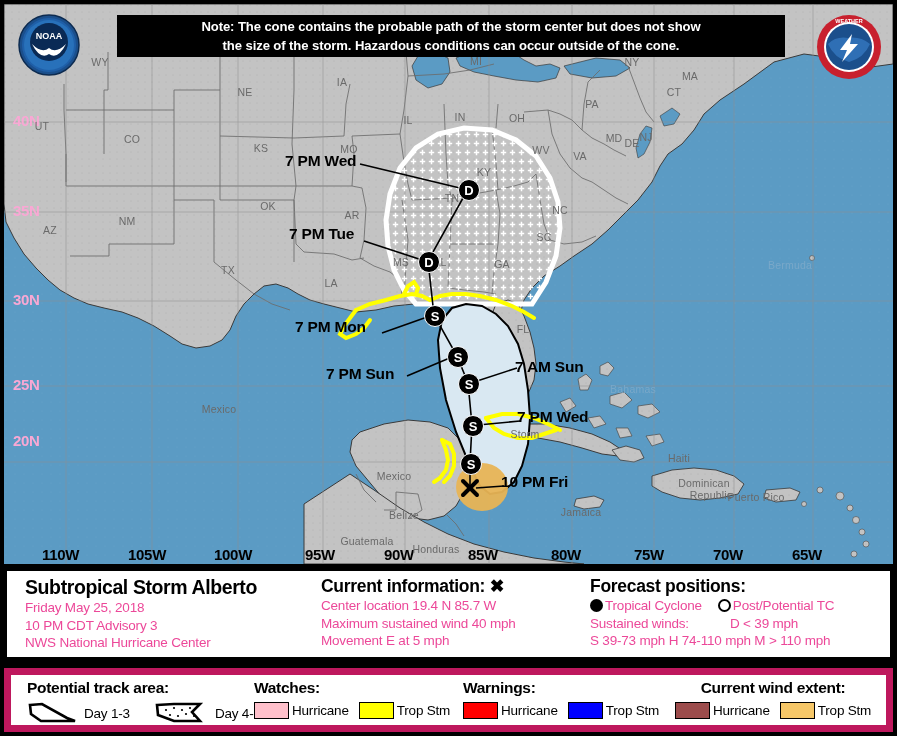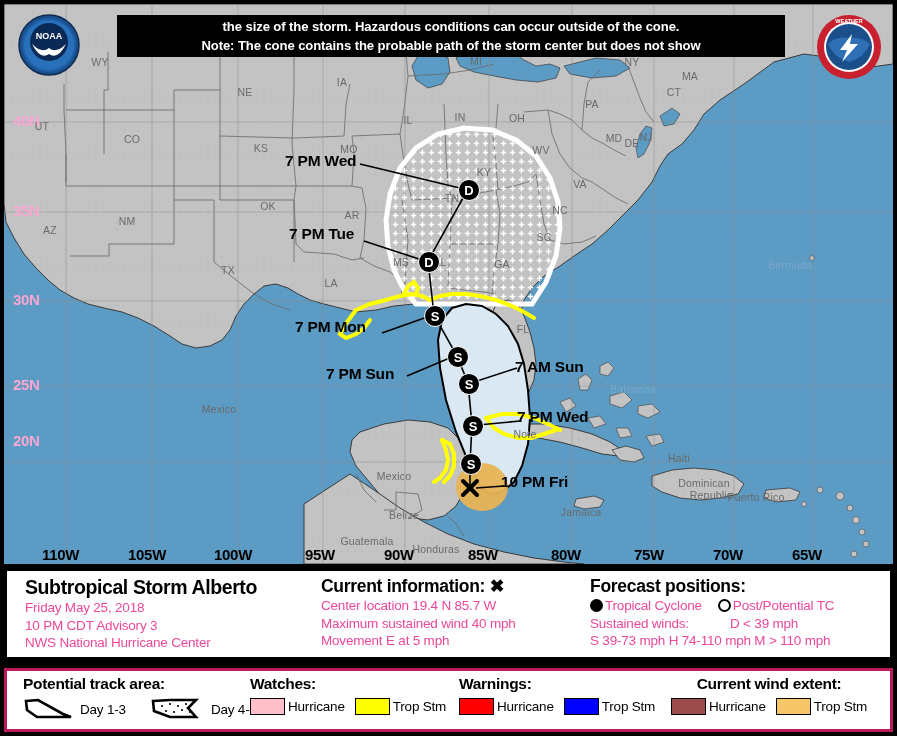--- a/index.html
+++ b/index.html
@@ -32,21 +32,21 @@
 
   
   #info-panel{position:absolute;left:4px;top:568px;width:889px;height:92px;background:#fff;border:3px solid #000;
      box-sizing:border-box;}
   .col{position:absolute;top:5px;}
   .hdr{font-size:17.5px;font-weight:bold;color:#000;white-space:nowrap;letter-spacing:-0.3px;}
   .sub{font-size:13.5px;color:#ec4899;white-space:nowrap;line-height:17.5px;letter-spacing:-0.2px;}
   .title-main{font-size:19.5px;font-weight:bold;letter-spacing:-0.4px;white-space:nowrap;}
 
   
-  #legend-panel{position:absolute;left:4px;top:668px;width:889px;height:64px;background:#fff;border:3px solid #be185d;
+  #legend-panel{position:absolute;left:4px;top:668px;width:889px;height:64px;background:#fff;border:7px solid #be185d;
      box-sizing:border-box;}
   .lcol{position:absolute;top:4px;}
   .lhdr{font-size:15.5px;font-weight:bold;color:#000;white-space:nowrap;letter-spacing:-0.3px;}
   .lrow{display:flex;align-items:center;margin-top:5px;}
   .swatch{width:35px;height:17px;border:1px solid #000;box-sizing:border-box;}
   .ltxt{font-size:13.5px;color:#000;margin:0 10px 0 3px;white-space:nowrap;letter-spacing:-0.2px;}
   .ltxt:last-child{margin-right:0;}
 </style>
 </head>
 <body>
@@ -235,22 +235,22 @@
         <line x1="500" y1="482" x2="472" y2="484"></line>
       </g>
 
       <g stroke="#000" stroke-width="4" stroke-linecap="round">
         <line x1="459" y1="477" x2="473" y2="491"></line>
         <line x1="473" y1="477" x2="459" y2="491"></line>
       </g>
     </svg>
 
     <div id="note-banner">
+      <div class="ln">Note: The cone contains the probable path of the storm center but does not show</div>
       <div class="ln">the size of the storm. Hazardous conditions can occur outside of the cone.</div>
-      <div class="ln">Note: The cone contains the probable path of the storm center but does not show</div>
     </div>
 
     <div class="logo" style="left:14px;top:10px;width:62px;height:62px;">
       <svg width="62" height="62" viewBox="0 0 62 62">
         <circle cx="31" cy="31" r="30" fill="#1b4f8c"></circle>
         <circle cx="31" cy="31" r="30" fill="none" stroke="#0d2b50" stroke-width="1.5"></circle>
         <path d="M31 4 A27 27 0 0 1 31 58 A27 27 0 0 1 31 4 Z" fill="#1f5fa8"></path>
         <path d="M6 31 A25 25 0 0 0 56 31 A25 25 0 0 0 6 31 Z" fill="#2f80c9" opacity="0.55"></path>
         <circle cx="31" cy="28" r="19" fill="#0a2a55"></circle>
         <text x="31" y="25" font-family="'Liberation Sans',sans-serif" font-size="9" font-weight="bold" fill="#ffffff" text-anchor="middle">NOAA</text>
@@ -311,35 +311,35 @@
       <span class="place land" style="left: 517px; top: 118px; transform: translate(-50%, -50%);">OH</span>
       <span class="place land" style="left: 476px; top: 61px; transform: translate(-50%, -50%);">MI</span>
       <span class="place land" style="left: 592px; top: 104px; transform: translate(-50%, -50%);">PA</span>
       <span class="place land" style="left: 632px; top: 62px; transform: translate(-50%, -50%);">NY</span>
       <span class="place land" style="left: 690px; top: 76px; transform: translate(-50%, -50%);">MA</span>
       <span class="place land" style="left: 674px; top: 92px; transform: translate(-50%, -50%);">CT</span>
       <span class="place land" style="left: 646px; top: 137px; transform: translate(-50%, -50%);">NJ</span>
       <span class="place land" style="left: 614px; top: 138px; transform: translate(-50%, -50%);">MD</span>
       <span class="place land" style="left: 632px; top: 143px; transform: translate(-50%, -50%);">DE</span>
       <span class="place land" style="left: 541px; top: 150px; transform: translate(-50%, -50%);">WV</span>
-      <span class="place land" style="left: 580px; top: 184px; transform: translate(-50%, -50%);">VA</span>
+      <span class="place land" style="left: 580px; top: 156px; transform: translate(-50%, -50%);">VA</span>
       <span class="place land" style="left: 484px; top: 172px; transform: translate(-50%, -50%);">KY</span>
       <span class="place land" style="left: 452px; top: 198px; transform: translate(-50%, -50%);">TN</span>
       <span class="place land" style="left: 560px; top: 210px; transform: translate(-50%, -50%);">NC</span>
       <span class="place land" style="left: 544px; top: 237px; transform: translate(-50%, -50%);">SC</span>
       <span class="place land" style="left: 401px; top: 262px; transform: translate(-50%, -50%);">MS</span>
       <span class="place land" style="left: 440px; top: 262px; transform: translate(-50%, -50%);">AL</span>
       <span class="place land" style="left: 502px; top: 264px; transform: translate(-50%, -50%);">GA</span>
       <span class="place land" style="left: 523px; top: 329px; transform: translate(-50%, -50%);">FL</span>
       <span class="place land" style="left: 219px; top: 409px; transform: translate(-50%, -50%);">Mexico</span>
       <span class="place land" style="left: 394px; top: 476px; transform: translate(-50%, -50%);">Mexico</span>
       <span class="place land" style="left: 404px; top: 515px; transform: translate(-50%, -50%);">Belize</span>
       <span class="place land" style="left: 367px; top: 541px; transform: translate(-50%, -50%);">Guatemala</span>
       <span class="place land" style="left: 436px; top: 549px; transform: translate(-50%, -50%);">Honduras</span>
-      <span class="place land" style="left: 525px; top: 434px; transform: translate(-50%, -50%);">Note</span>
+      <span class="place land" style="left: 525px; top: 434px; transform: translate(-50%, -50%);">Storm</span>
       <span class="place sea" style="left: 633px; top: 389px; transform: translate(-50%, -50%);">Bahamas</span>
       <span class="place land" style="left: 581px; top: 512px; transform: translate(-50%, -50%);">Jamaica</span>
       <span class="place land" style="left: 679px; top: 458px; transform: translate(-50%, -50%);">Haiti</span>
       <span class="place land" style="left: 704px; top: 483px; transform: translate(-50%, -50%);">Dominican</span>
       <span class="place land" style="left: 711px; top: 495px; transform: translate(-50%, -50%);">Republic</span>
       <span class="place land" style="left: 756px; top: 497px; transform: translate(-50%, -50%);">Puerto Rico</span>
       <span class="place sea" style="left: 790px; top: 265px; transform: translate(-50%, -50%);">Bermuda</span>
     </div>
 
   <div id="fclabels">

